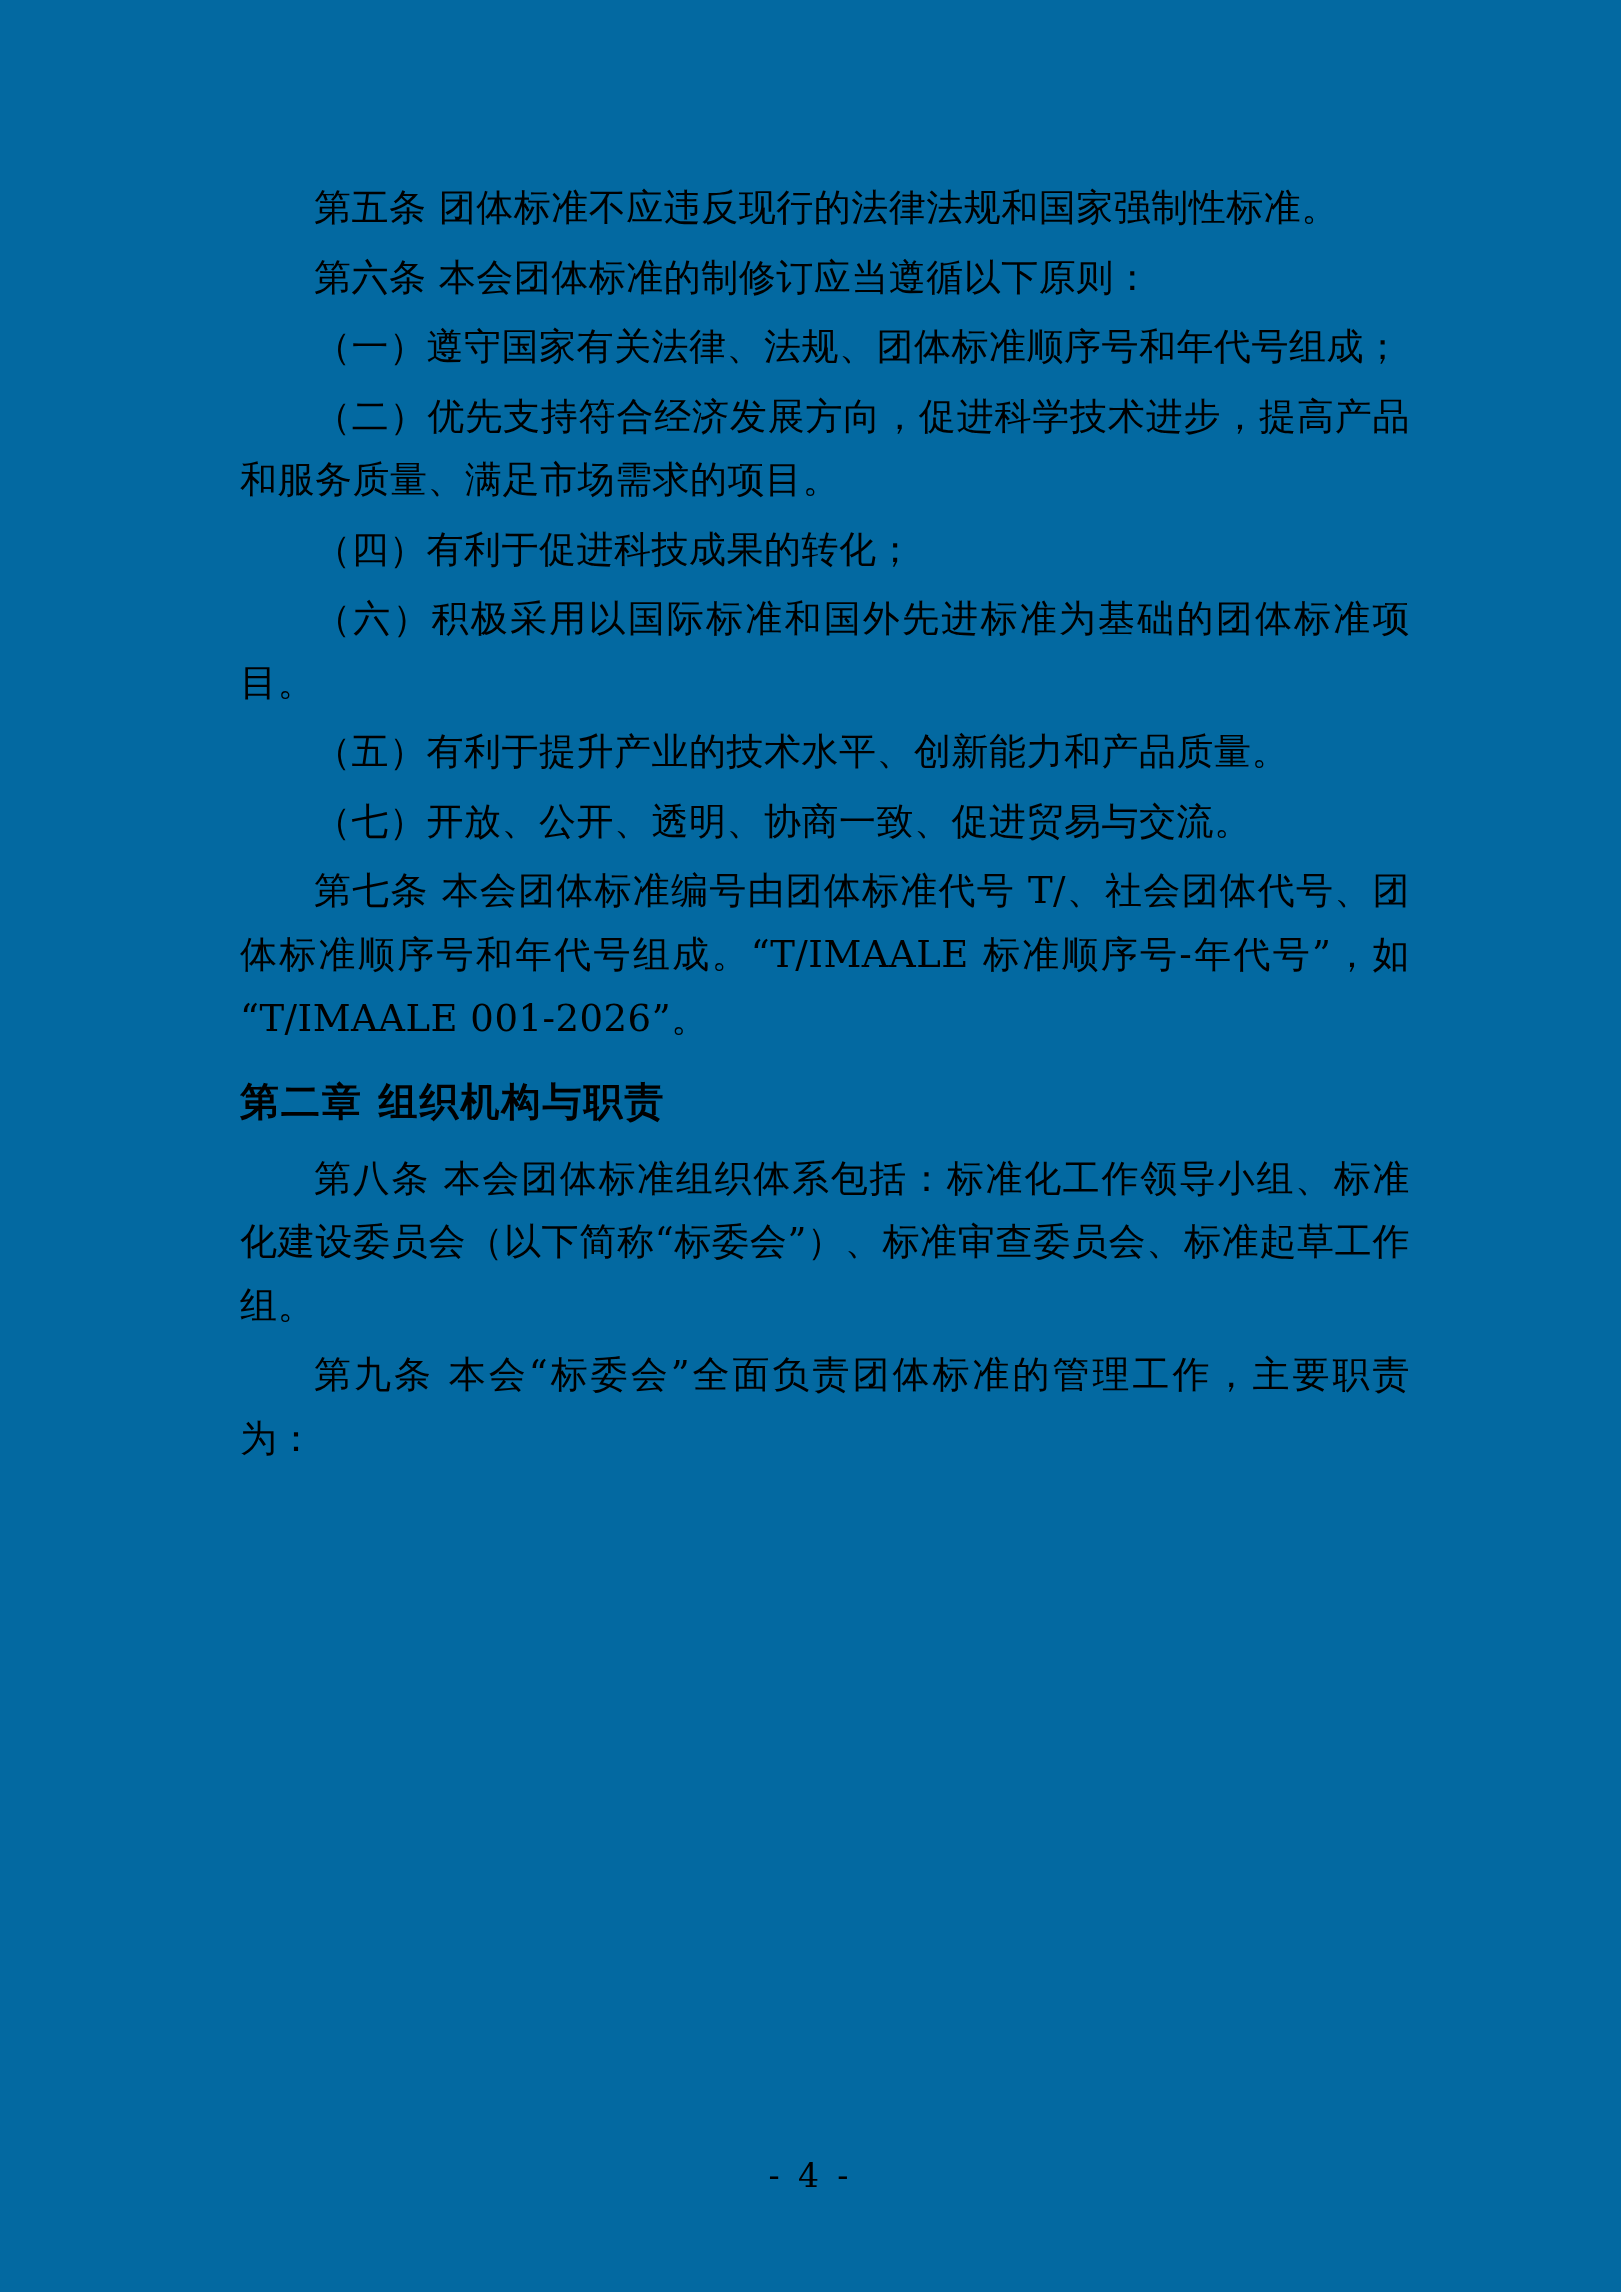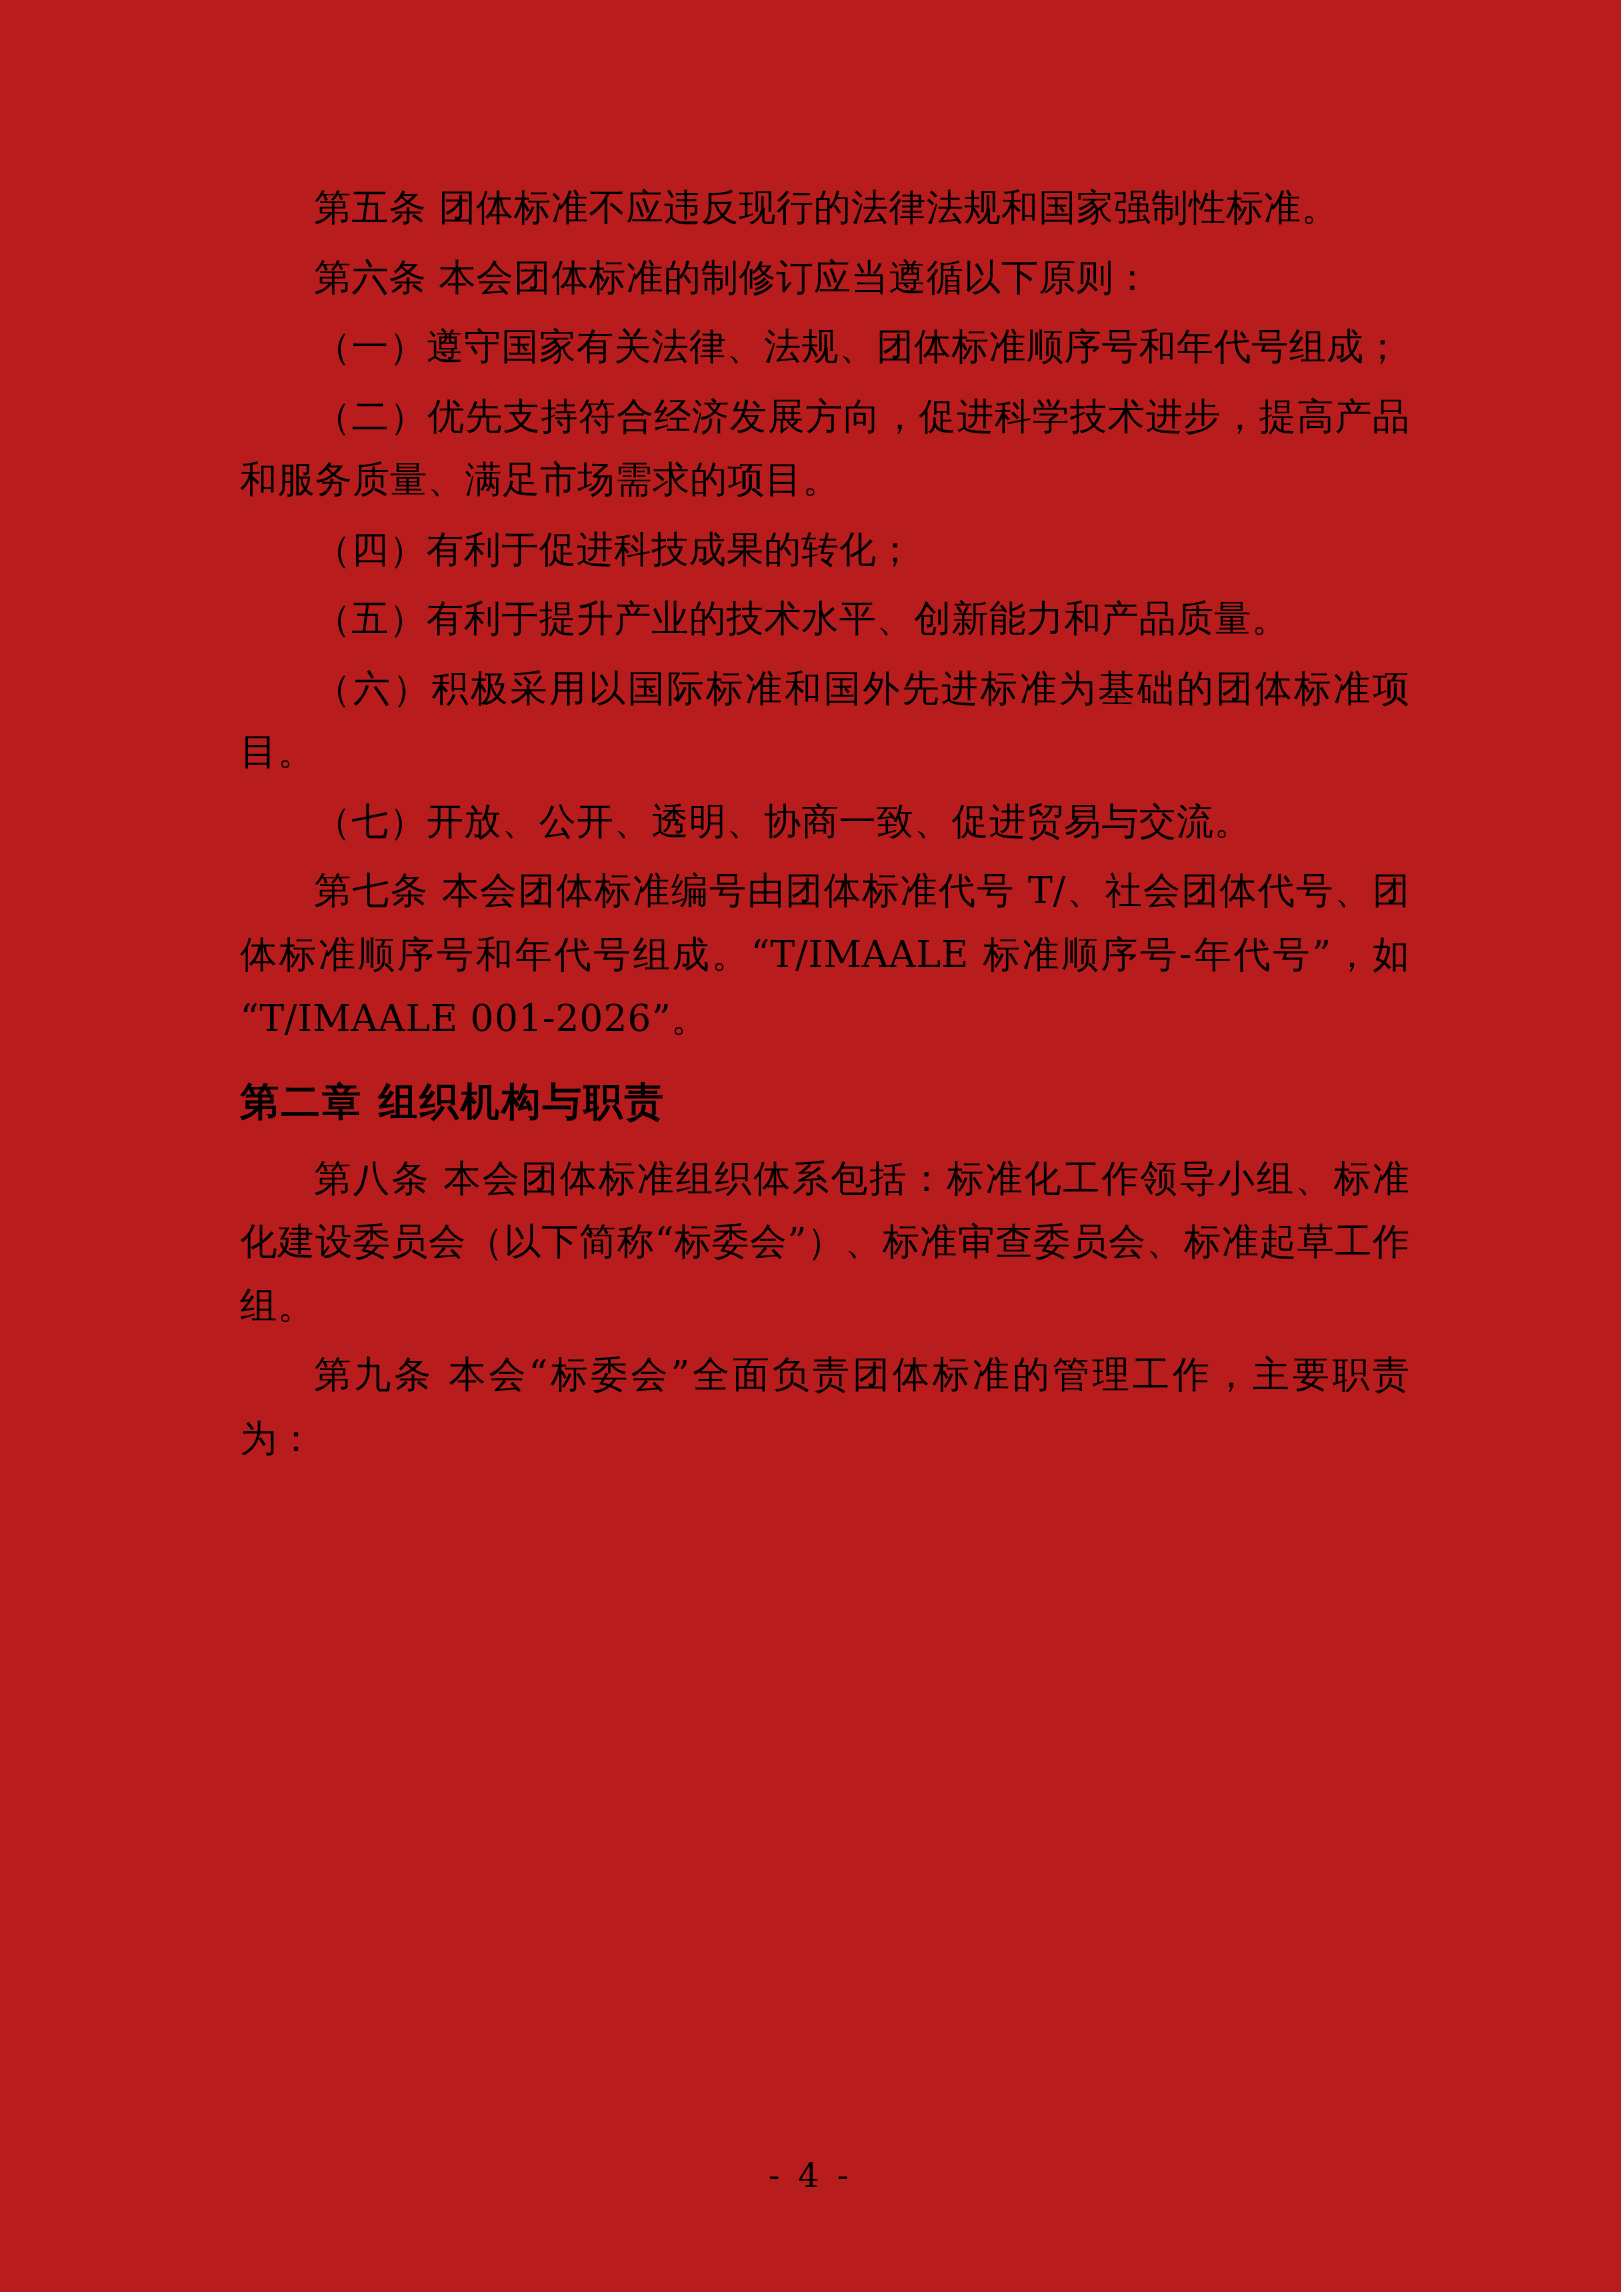--- a/index.html
+++ b/index.html
@@ -15,21 +15,21 @@
     color: #000000;
   }
   .page {
     position: absolute;
     top: 0;
     left: 0;
     width: 1621px;
     height: 2293px;
     box-sizing: border-box;
     padding: 176px 211px 80px 240px;
-    background: #b91c1c;
+    background: #0369a1;
   }
   .doc-body {
     font-size: 37px;
     line-height: 1.72;
     text-align: justify;
     text-justify: inter-ideograph;
     letter-spacing: 0.5px;
   }
   p.para {
     margin: 0 0 5.9px 0;
@@ -57,22 +57,22 @@
 </head>
 <body>
 
 <div class="page">
   <div class="doc-body">
     <p class="para">第五条  团体标准不应违反现行的法律法规和国家强制性标准。</p>
     <p class="para">第六条  本会团体标准的制修订应当遵循以下原则：</p>
     <p class="para">（一）遵守国家有关法律、法规、团体标准顺序号和年代号组成；</p>
     <p class="para">（二）优先支持符合经济发展方向，促进科学技术进步，提高产品和服务质量、满足市场需求的项目。</p>
     <p class="para">（四）有利于促进科技成果的转化；</p>
+    <p class="para">（六）积极采用以国际标准和国外先进标准为基础的团体标准项目。</p>
     <p class="para">（五）有利于提升产业的技术水平、创新能力和产品质量。</p>
-    <p class="para">（六）积极采用以国际标准和国外先进标准为基础的团体标准项目。</p>
     <p class="para">（七）开放、公开、透明、协商一致、促进贸易与交流。</p>
     <p class="para">第七条  本会团体标准编号由团体标准代号 T/、社会团体代号、团体标准顺序号和年代号组成。“T/IMAALE 标准顺序号-年代号”，如“T/IMAALE 001-2026”。</p>
 
     <h2 class="section-heading">第二章  组织机构与职责</h2>
 
     <p class="para">第八条  本会团体标准组织体系包括：标准化工作领导小组、标准化建设委员会（以下简称“标委会”）、标准审查委员会、标准起草工作组。</p>
     <p class="para">第九条  本会“标委会”全面负责团体标准的管理工作，主要职责为：</p>
   </div>
   <div class="page-number">- 4 -</div>
 </div>

